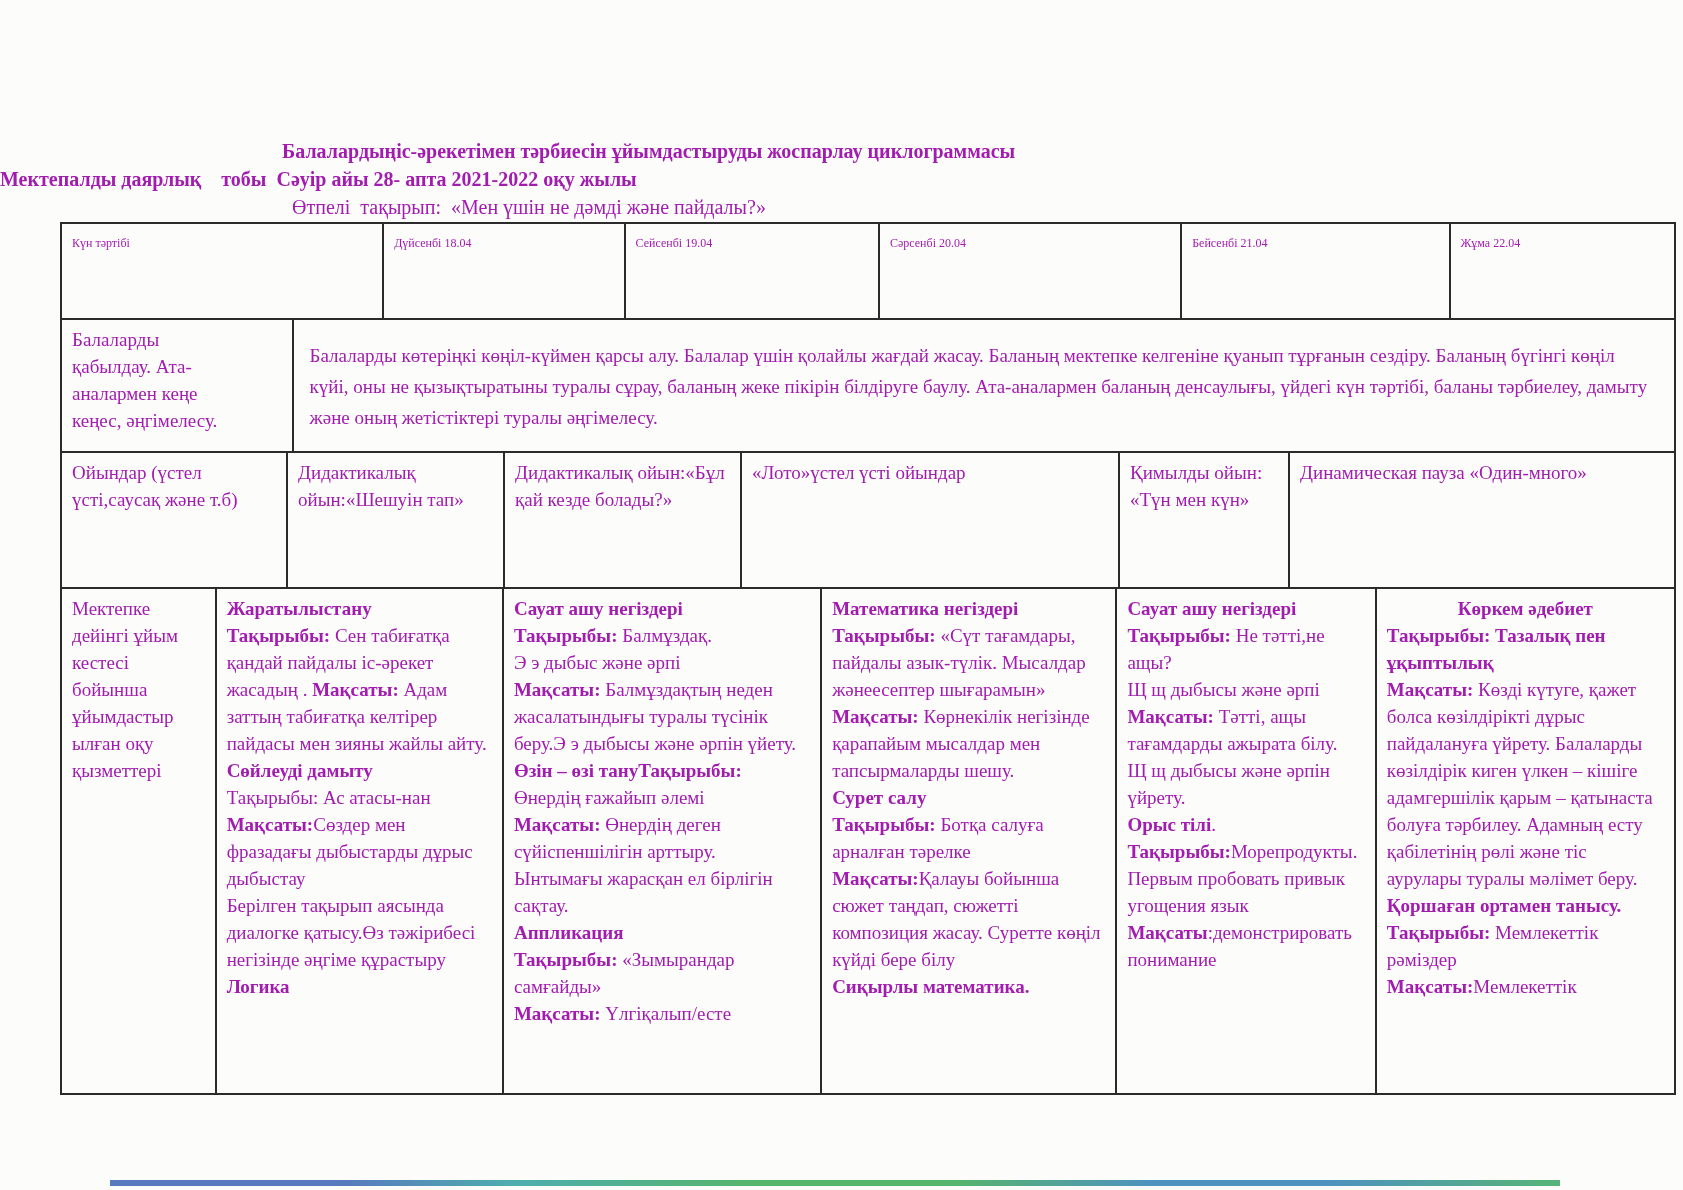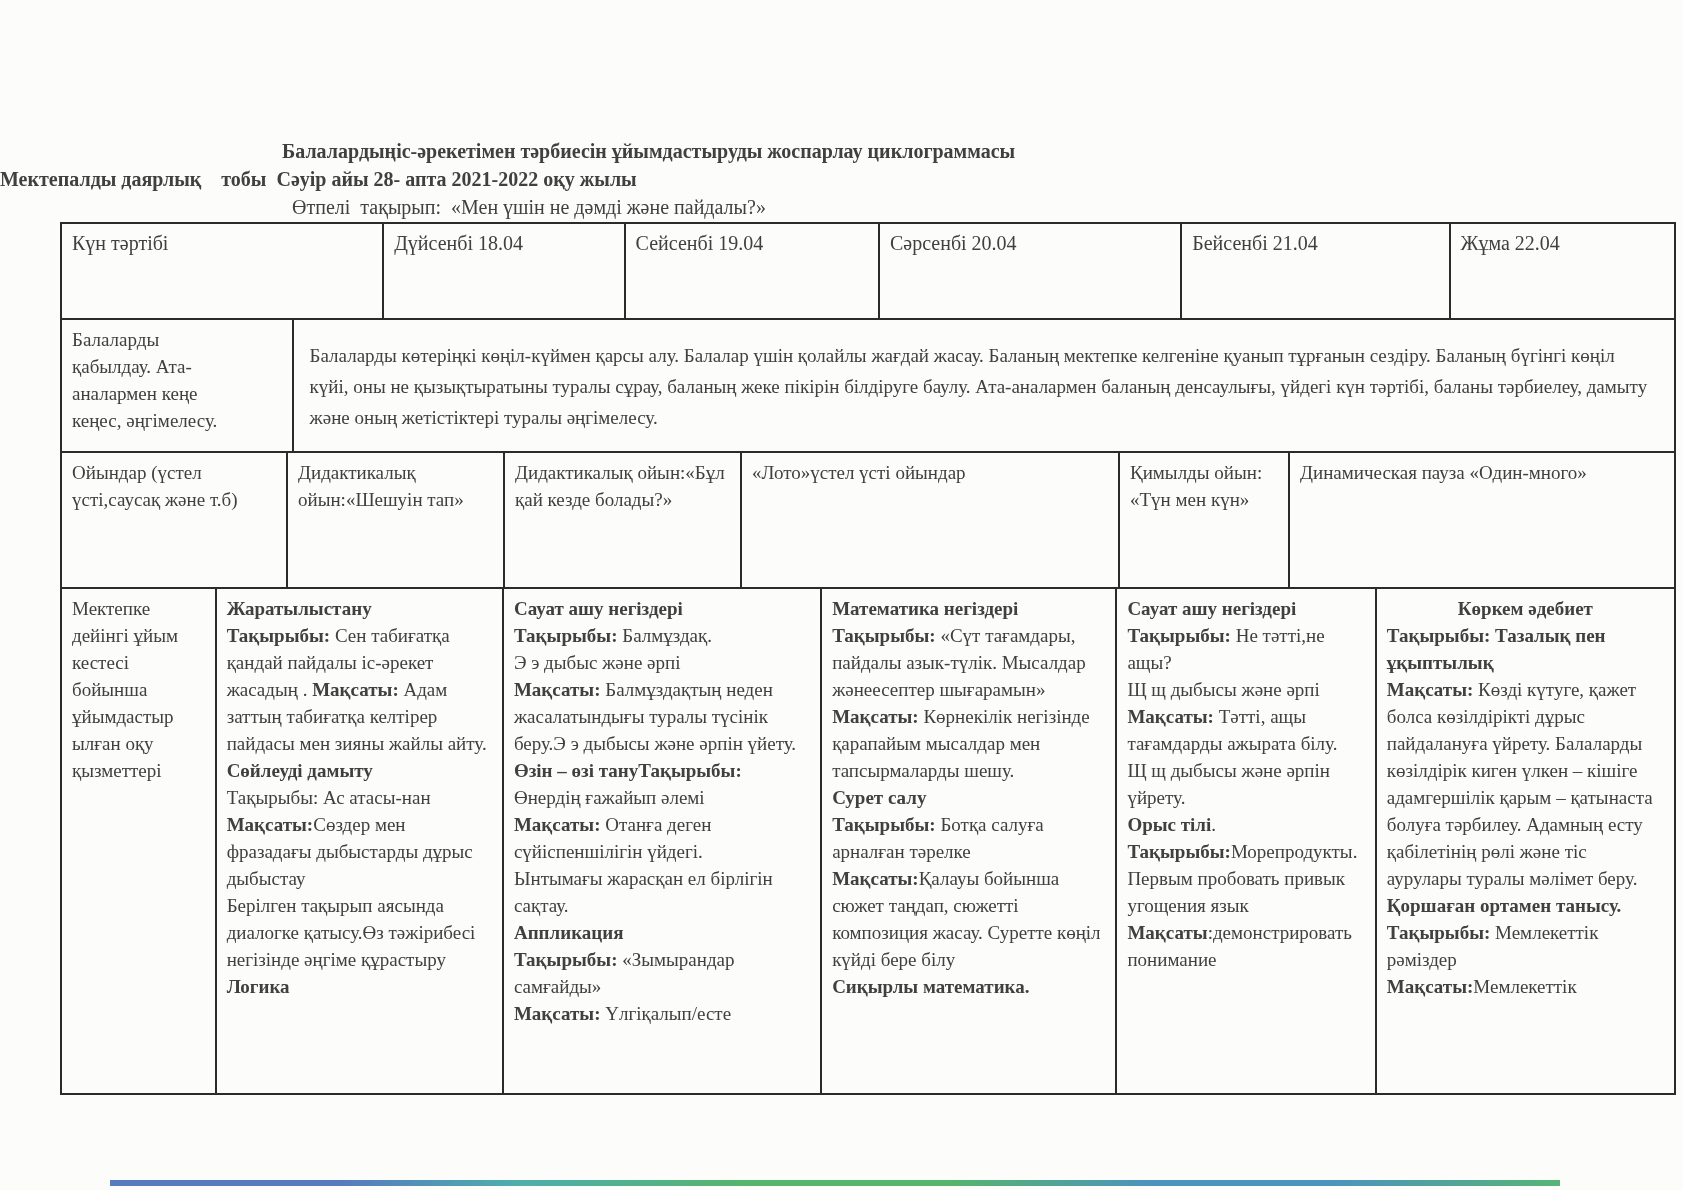--- a/index.html
+++ b/index.html
@@ -2,21 +2,21 @@
 <html><head>
 <meta charset="utf-8">
 <style>
   html,body{margin:0;padding:0;background:#e8e8e8;}
   .page{
     position:relative;
     width:1683px;height:1190px;
     background:#fcfcfb;
     overflow:hidden;
     font-family:"Liberation Serif", serif;
-    color:#404040;
+    color:#a21caf;
   }
   .title-block{position:absolute;left:0;top:137px;width:1683px;}
   .t-line{height:28px;line-height:28px;font-size:20px;white-space:pre-wrap;}
   .t1{padding-left:282px;font-weight:bold;}
   .t2{font-weight:bold;}
   .t3{padding-left:292px;}
   .t3 .lbl{font-weight:normal;}
   .b{font-weight:bold;}
   .tbl{
     position:absolute;left:60px;top:222px;width:1616px;
@@ -29,21 +29,21 @@
   .cell{
     box-sizing:border-box;
     border-right:2px solid #2b2b2b;
     padding:6px 10px;
     font-size:19px;
     line-height:27px;
     overflow:hidden;
   }
   .cell:last-child{border-right:none;}
   .r-head{height:96px;}
-  .r-head .cell{font-size:20px;}
+  .r-head .cell{font-size:12px;}
   .r-reception{height:133px;}
   .r-reception .desc{padding:20px 16px 6px 16px;line-height:31px;}
   .r-reception .lbl-cell{padding-right:58px;}
   .r-games{height:136px;}
   .r-activities{height:504px;}
   .tblock{margin:0;}
   .tblock.center{text-align:center;}
   .scan-strip{
     position:absolute;left:110px;top:1180px;width:1450px;height:6px;
     background:linear-gradient(90deg,
@@ -99,21 +99,21 @@
           <div class="tblock"><span>Берілген тақырып аясында диалогке қатысу.Өз тәжірибесі негізінде әңгіме құрастыру</span></div>
           <div class="tblock"><span class="b">Логика</span></div>
         </div>
       <div class="cell" style="width:319px">
           <div class="tblock"><span class="b">Сауат ашу негіздері</span></div>
           <div class="tblock"><span class="b">Тақырыбы:</span><span> Балмұздақ.</span></div>
           <div class="tblock"><span>Э э дыбыс және әрпі</span></div>
           <div class="tblock"><span class="b">Мақсаты:</span><span> Балмұздақтың неден жасалатындығы туралы түсінік беру.Э э дыбысы және әрпін үйету.</span></div>
           <div class="tblock"><span class="b">Өзін – өзі тануТақырыбы:</span></div>
           <div class="tblock"><span>Өнердің ғажайып әлемі</span></div>
-          <div class="tblock"><span class="b">Мақсаты:</span><span> Отанға деген сүйіспеншілігін үйдегі.</span></div>
+          <div class="tblock"><span class="b">Мақсаты:</span><span> Өнердің деген сүйіспеншілігін арттыру.</span></div>
           <div class="tblock"><span>Ынтымағы жарасқан ел бірлігін сақтау.</span></div>
           <div class="tblock"><span class="b">Аппликация</span></div>
           <div class="tblock"><span class="b">Тақырыбы:</span><span> «Зымырандар самғайды»</span></div>
           <div class="tblock"><span class="b">Мақсаты:</span><span> Үлгіқалып/есте</span></div>
         </div>
       <div class="cell" style="width:296px">
           <div class="tblock"><span class="b">Математика негіздері</span></div>
           <div class="tblock"><span class="b">Тақырыбы:</span><span> «Сүт тағамдары, пайдалы азык-түлік. Мысалдар жәнеесептер шығарамын»</span></div>
           <div class="tblock"><span class="b">Мақсаты:</span><span> Көрнекілік негізінде қарапайым мысалдар мен тапсырмаларды шешу.</span></div>
           <div class="tblock"><span class="b">Сурет салу</span></div>

